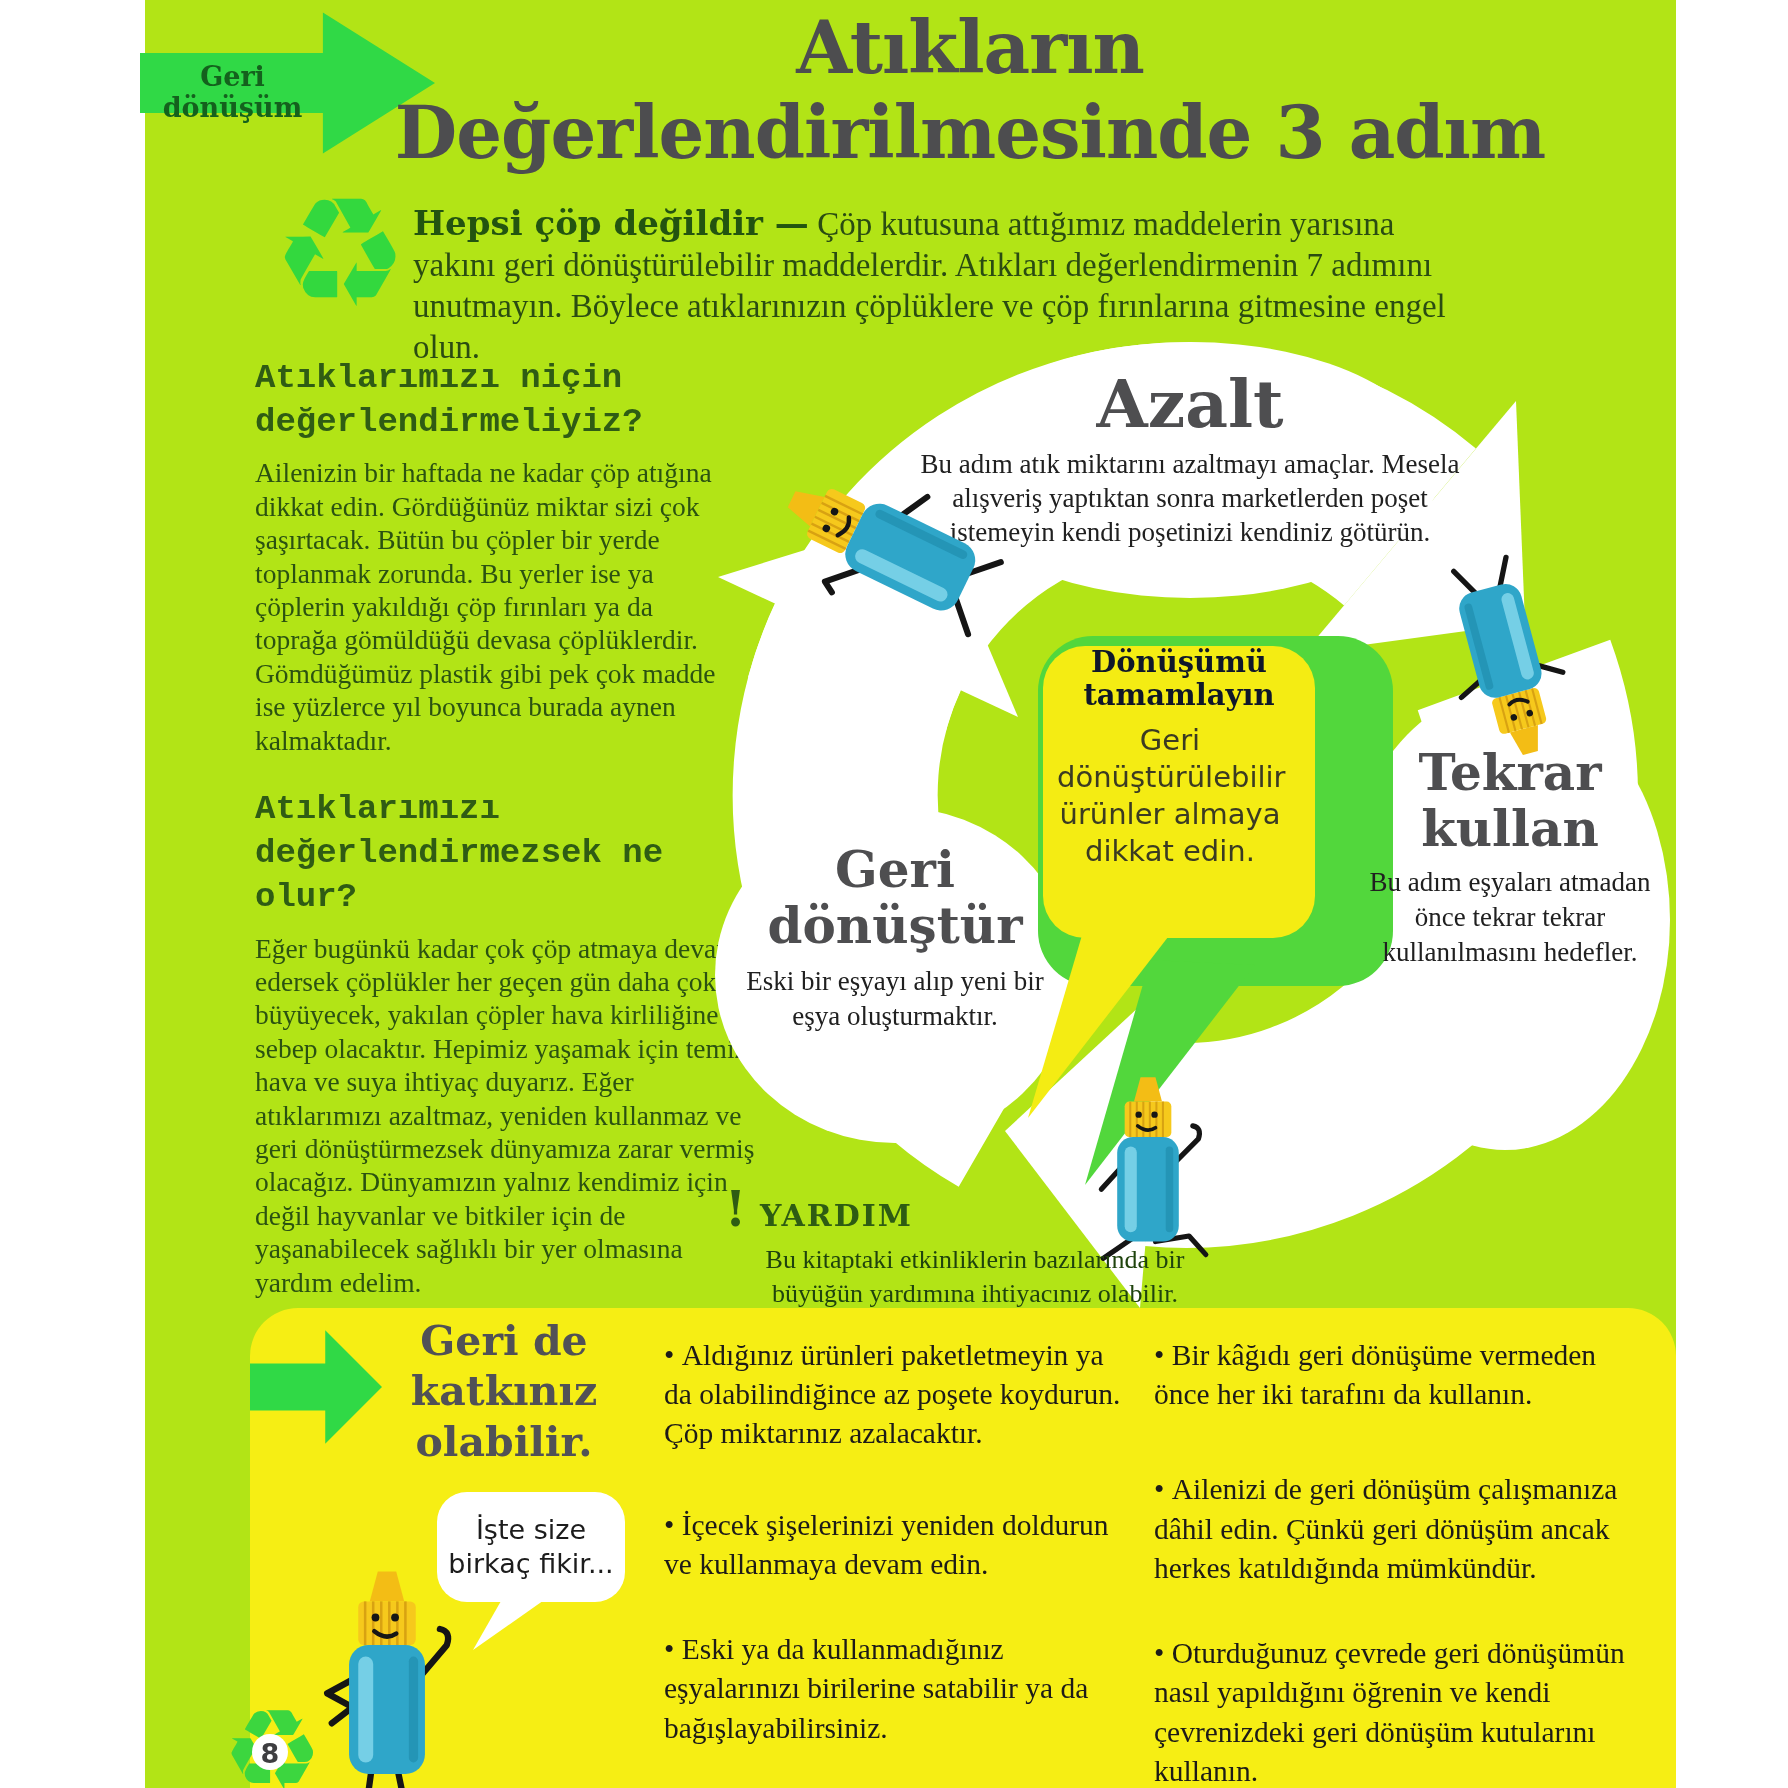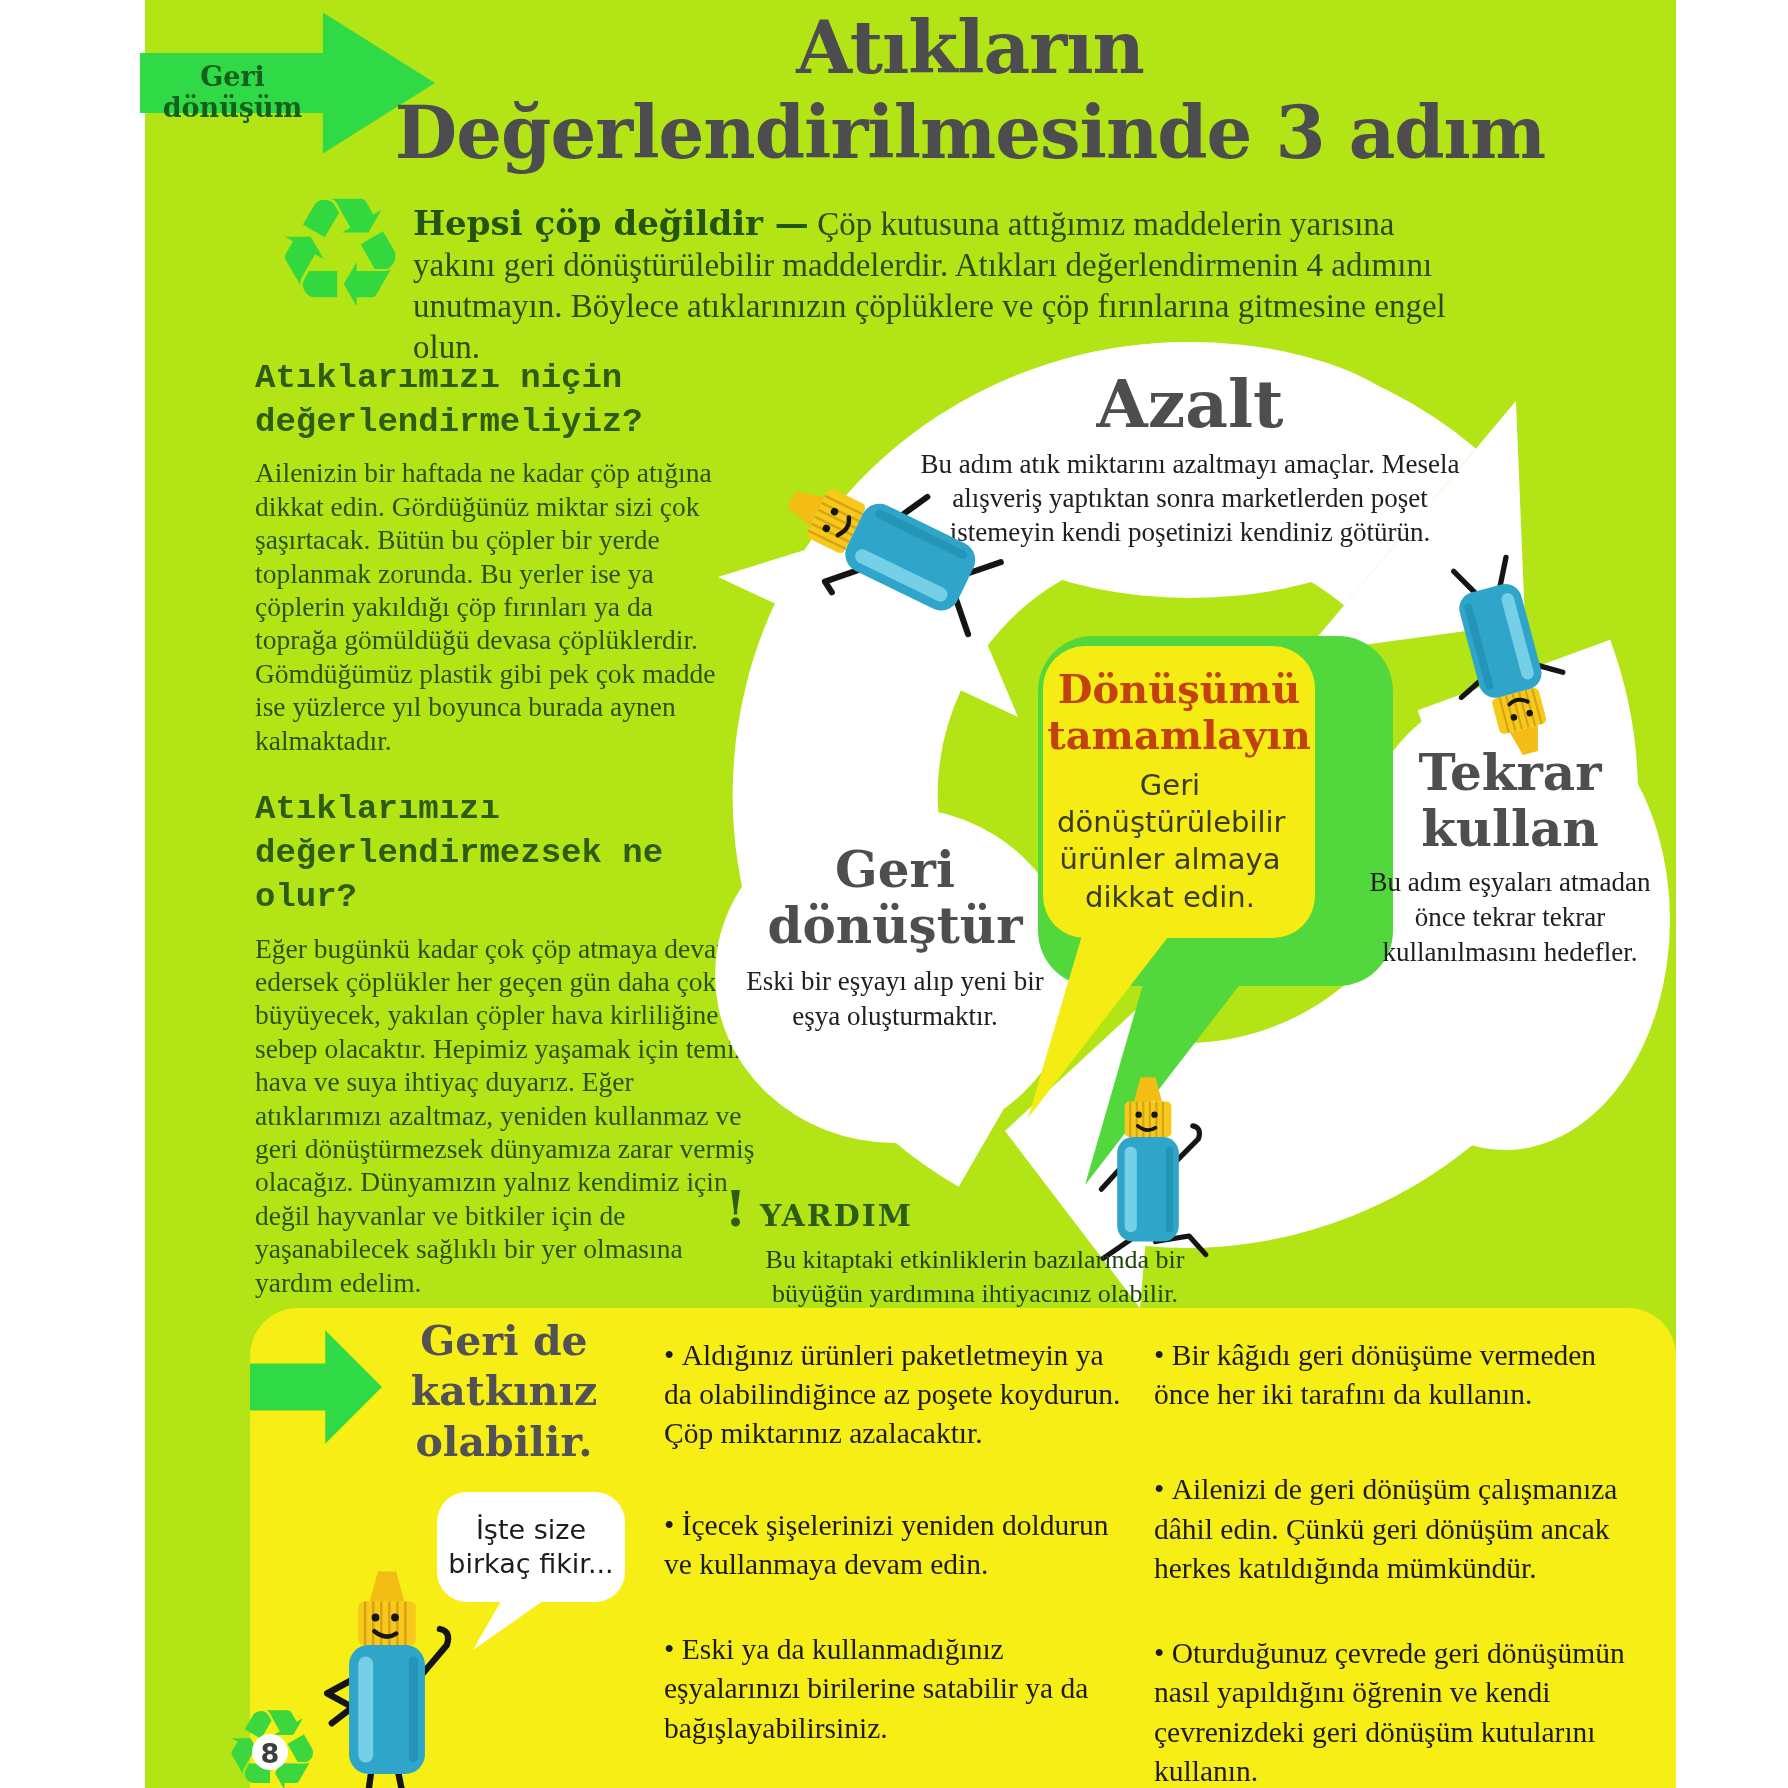--- a/index.html
+++ b/index.html
@@ -47,21 +47,21 @@
   .azalt .b{margin-top:8px;font-size:27px;line-height:1.26;color:#202020;}
   .tekrar{left:1365px;top:745px;width:290px;text-align:center;}
   .tekrar .h{font-size:50px;color:#4e4e50;line-height:1.12;}
   .tekrar .b{margin-top:8px;font-size:27px;line-height:1.3;color:#202020;}
   .geri{left:745px;top:818px;width:300px;text-align:center;margin-top:24px;}
   .geri .h{font-size:50px;color:#4e4e50;line-height:1.12;}
   .geri .b{margin-top:10px;font-size:27px;line-height:1.3;color:#202020;}
 
   .bubble{left:1043px;top:646px;width:272px;height:292px;background:#f4ec13;border-radius:42px;
      text-align:center;}
-  .bubble .h{margin-top:20px;font-size:40px;line-height:1.14;color:#c2410c;}
+  .bubble .h{font-size:29px;line-height:1.14;color:#0f172a;}
   .bubble .b{margin:10px 32px 0 14px;font-family:"DejaVu Sans",sans-serif;font-size:29px;line-height:1.28;color:#3b3b22;}
 
   .yardim{left:725px;top:1188px;width:500px;}
   .yardim .head{display:flex;align-items:baseline;gap:14px;color:#2e5c13;}
   .yardim .mark{font-family:"DejaVu Serif",serif;font-weight:700;font-size:48px;line-height:0.9;}
   .yardim .hw{font-family:"DejaVu Serif",serif;font-weight:700;font-size:30px;letter-spacing:2px;}
   .yardim .b{margin-top:10px;text-align:center;font-size:26px;line-height:1.3;color:#1f430d;}
 
   .panel{left:250px;top:1308px;width:1426px;height:480px;background:#f6ee14;border-radius:48px 48px 0 0;}
   .panel-arrow{left:250px;top:1328px;width:132px;height:118px;background:#30d946;
@@ -118,21 +118,21 @@
   <div class="abs tag-arrow"></div>
   <div class="abs tag-text slab">Geri dönüşüm</div>
 
   <div class="abs title slab">
     <span class="t1">Atıkların</span>
     <span class="t2">Değerlendirilmesinde 3 adım</span>
   </div>
 
   <div class="abs recycle-big">♻</div>
   <p class="abs intro" style="margin:0">
-    <span class="lead">Hepsi çöp değildir —</span><span> Çöp kutusuna attığımız maddelerin yarısına yakını geri dönüştürülebilir maddelerdir. Atıkları değerlendirmenin 4 adımını unutmayın. Böylece atıklarınızın çöplüklere ve çöp fırınlarına gitmesine engel olun.</span>
+    <span class="lead">Hepsi çöp değildir —</span><span> Çöp kutusuna attığımız maddelerin yarısına yakını geri dönüştürülebilir maddelerdir. Atıkları değerlendirmenin 7 adımını unutmayın. Böylece atıklarınızın çöplüklere ve çöp fırınlarına gitmesine engel olun.</span>
   </p>
 
   <div class="abs leftcol">
     <h3>Atıklarımızı niçin değerlendirmeliyiz?</h3>
     <p>Ailenizin bir haftada ne kadar çöp atığına dikkat edin. Gördüğünüz miktar sizi çok şaşırtacak. Bütün bu çöpler bir yerde toplanmak zorunda. Bu yerler ise ya çöplerin yakıldığı çöp fırınları ya da toprağa gömüldüğü devasa çöplüklerdir. Gömdüğümüz plastik gibi pek çok madde ise yüzlerce yıl boyunca burada aynen kalmaktadır.</p>
     <h3 class="h2">Atıklarımızı değerlendirmezsek ne olur?</h3>
     <p class="p2">Eğer bugünkü kadar çok çöp atmaya devam edersek çöplükler her geçen gün daha çok büyüyecek, yakılan çöpler hava kirliliğine sebep olacaktır. Hepimiz yaşamak için temiz hava ve suya ihtiyaç duyarız. Eğer atıklarımızı azaltmaz, yeniden kullanmaz ve geri dönüştürmezsek dünyamıza zarar vermiş olacağız. Dünyamızın yalnız kendimiz için değil hayvanlar ve bitkiler için de yaşanabilecek sağlıklı bir yer olmasına yardım edelim.</p>
   </div>
 
   <svg class="abs cycle-svg" viewBox="0 0 1100 1000">

